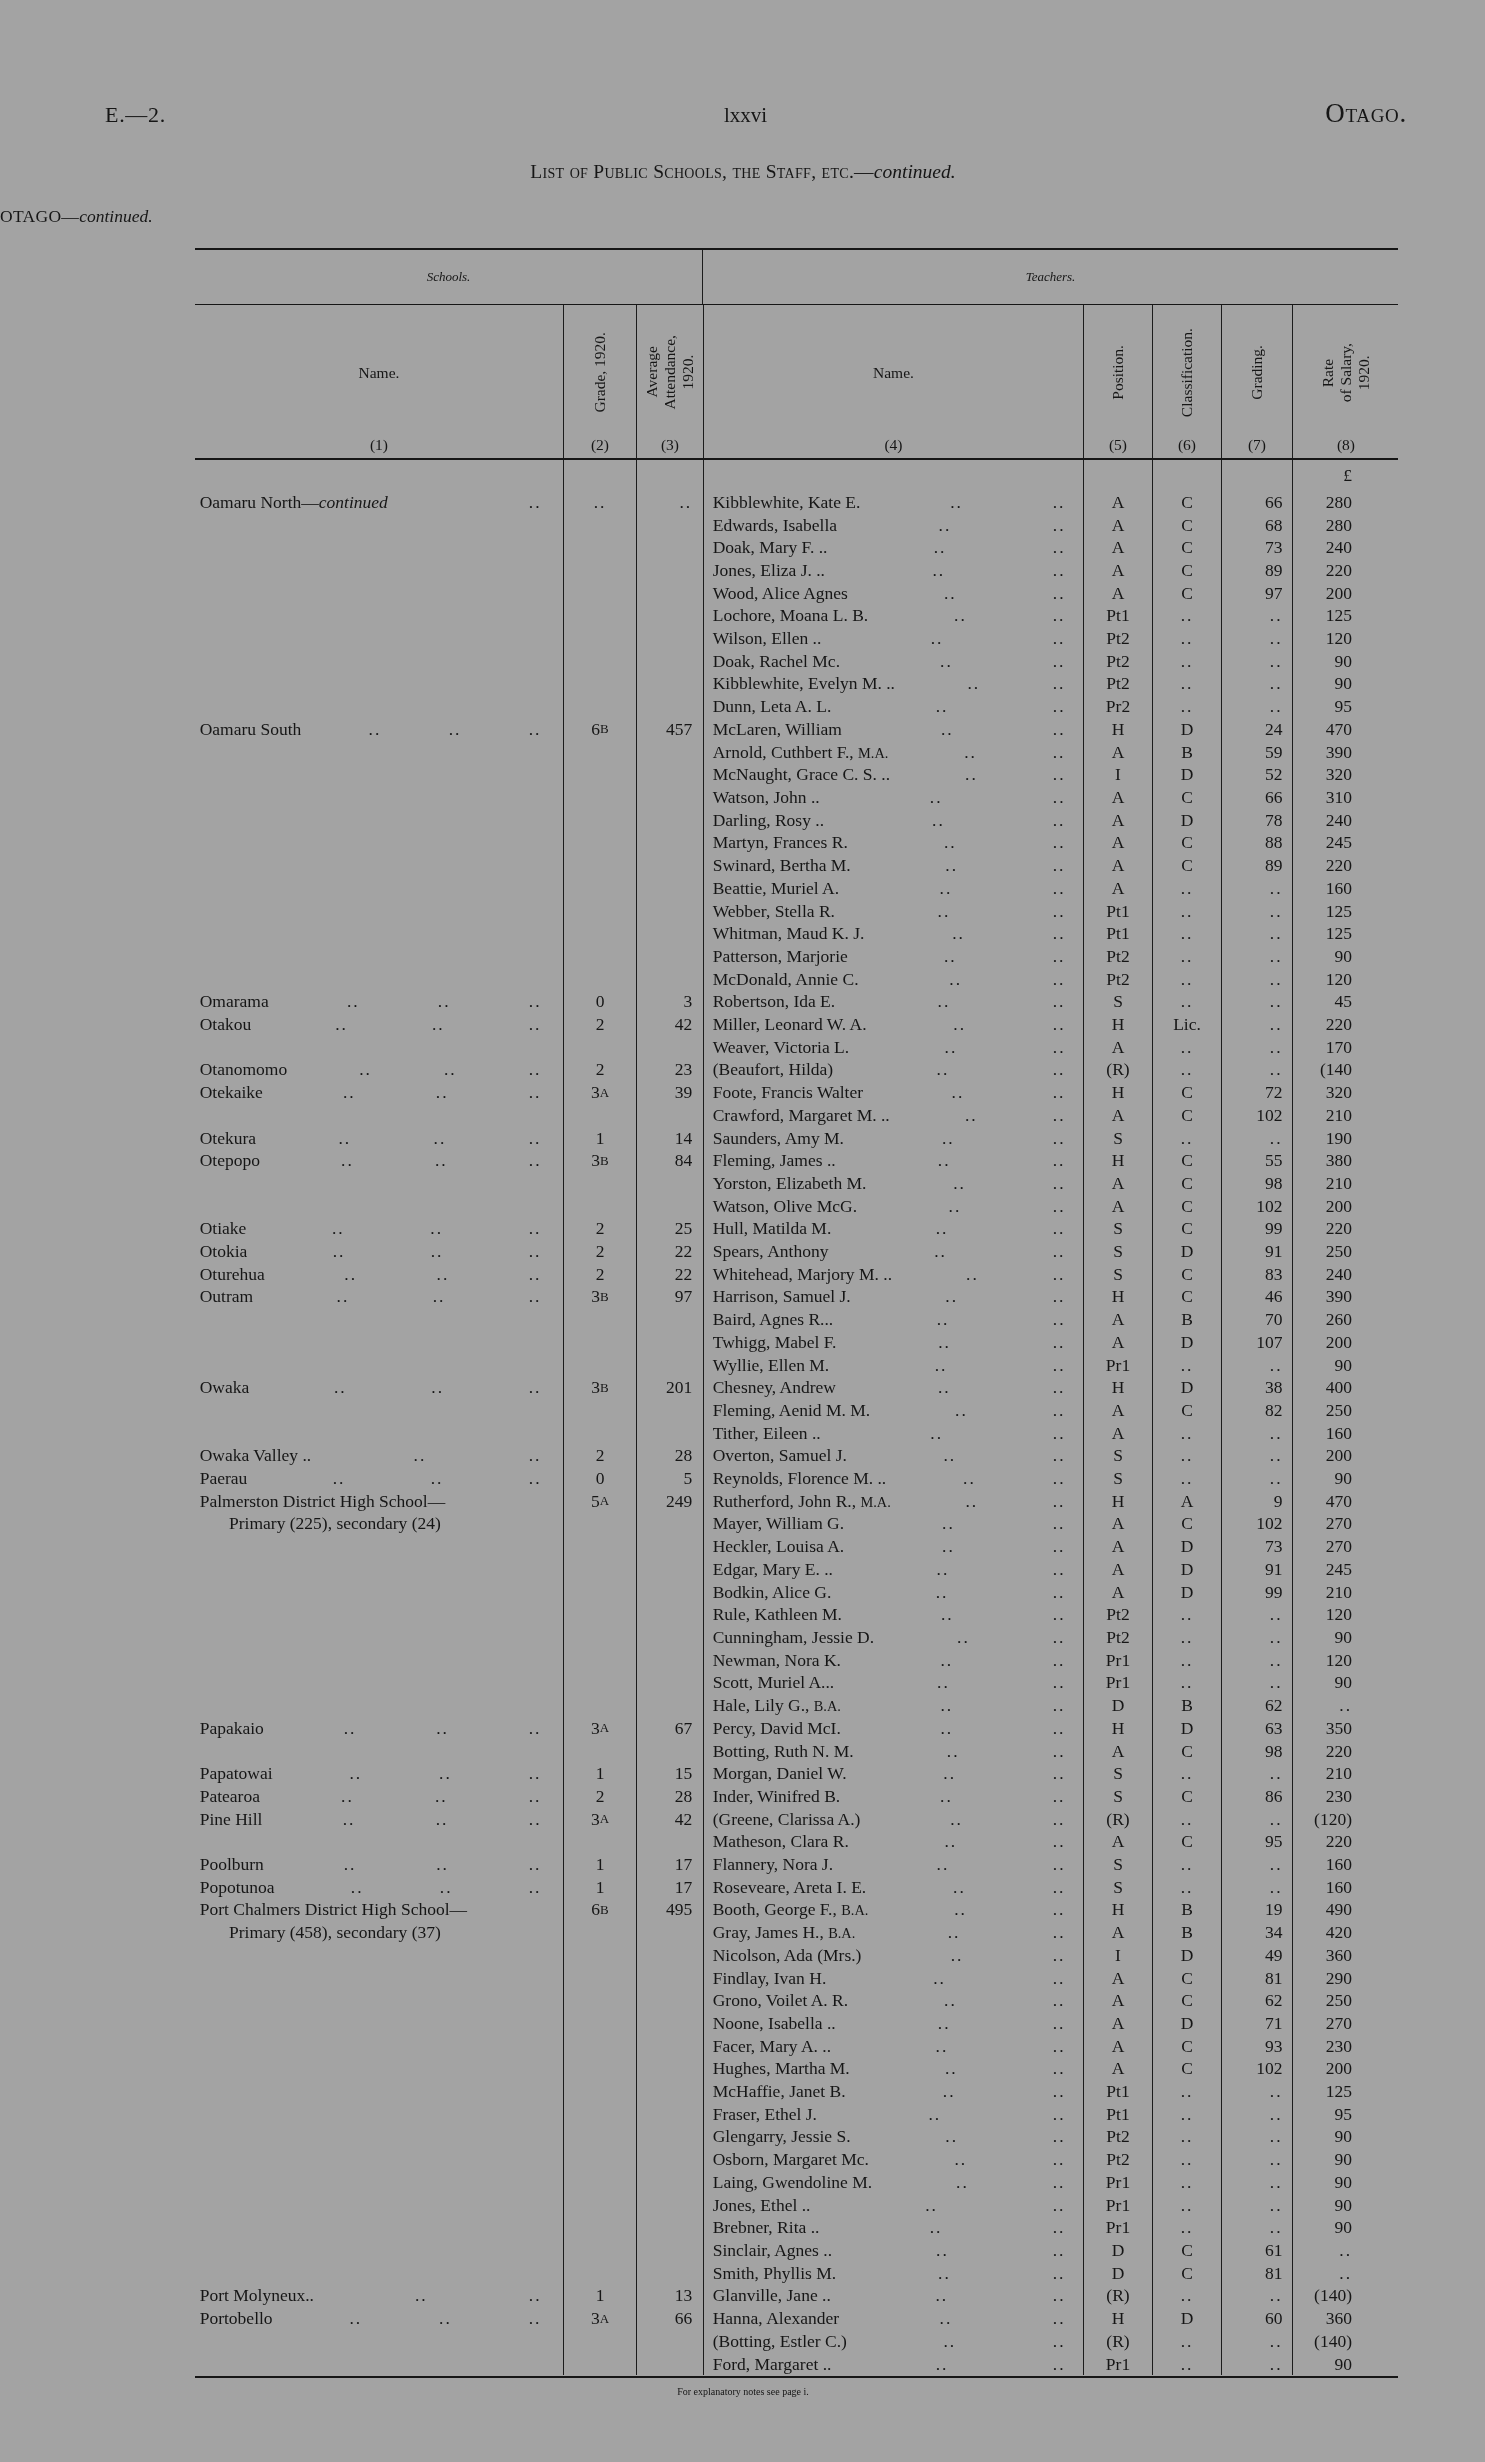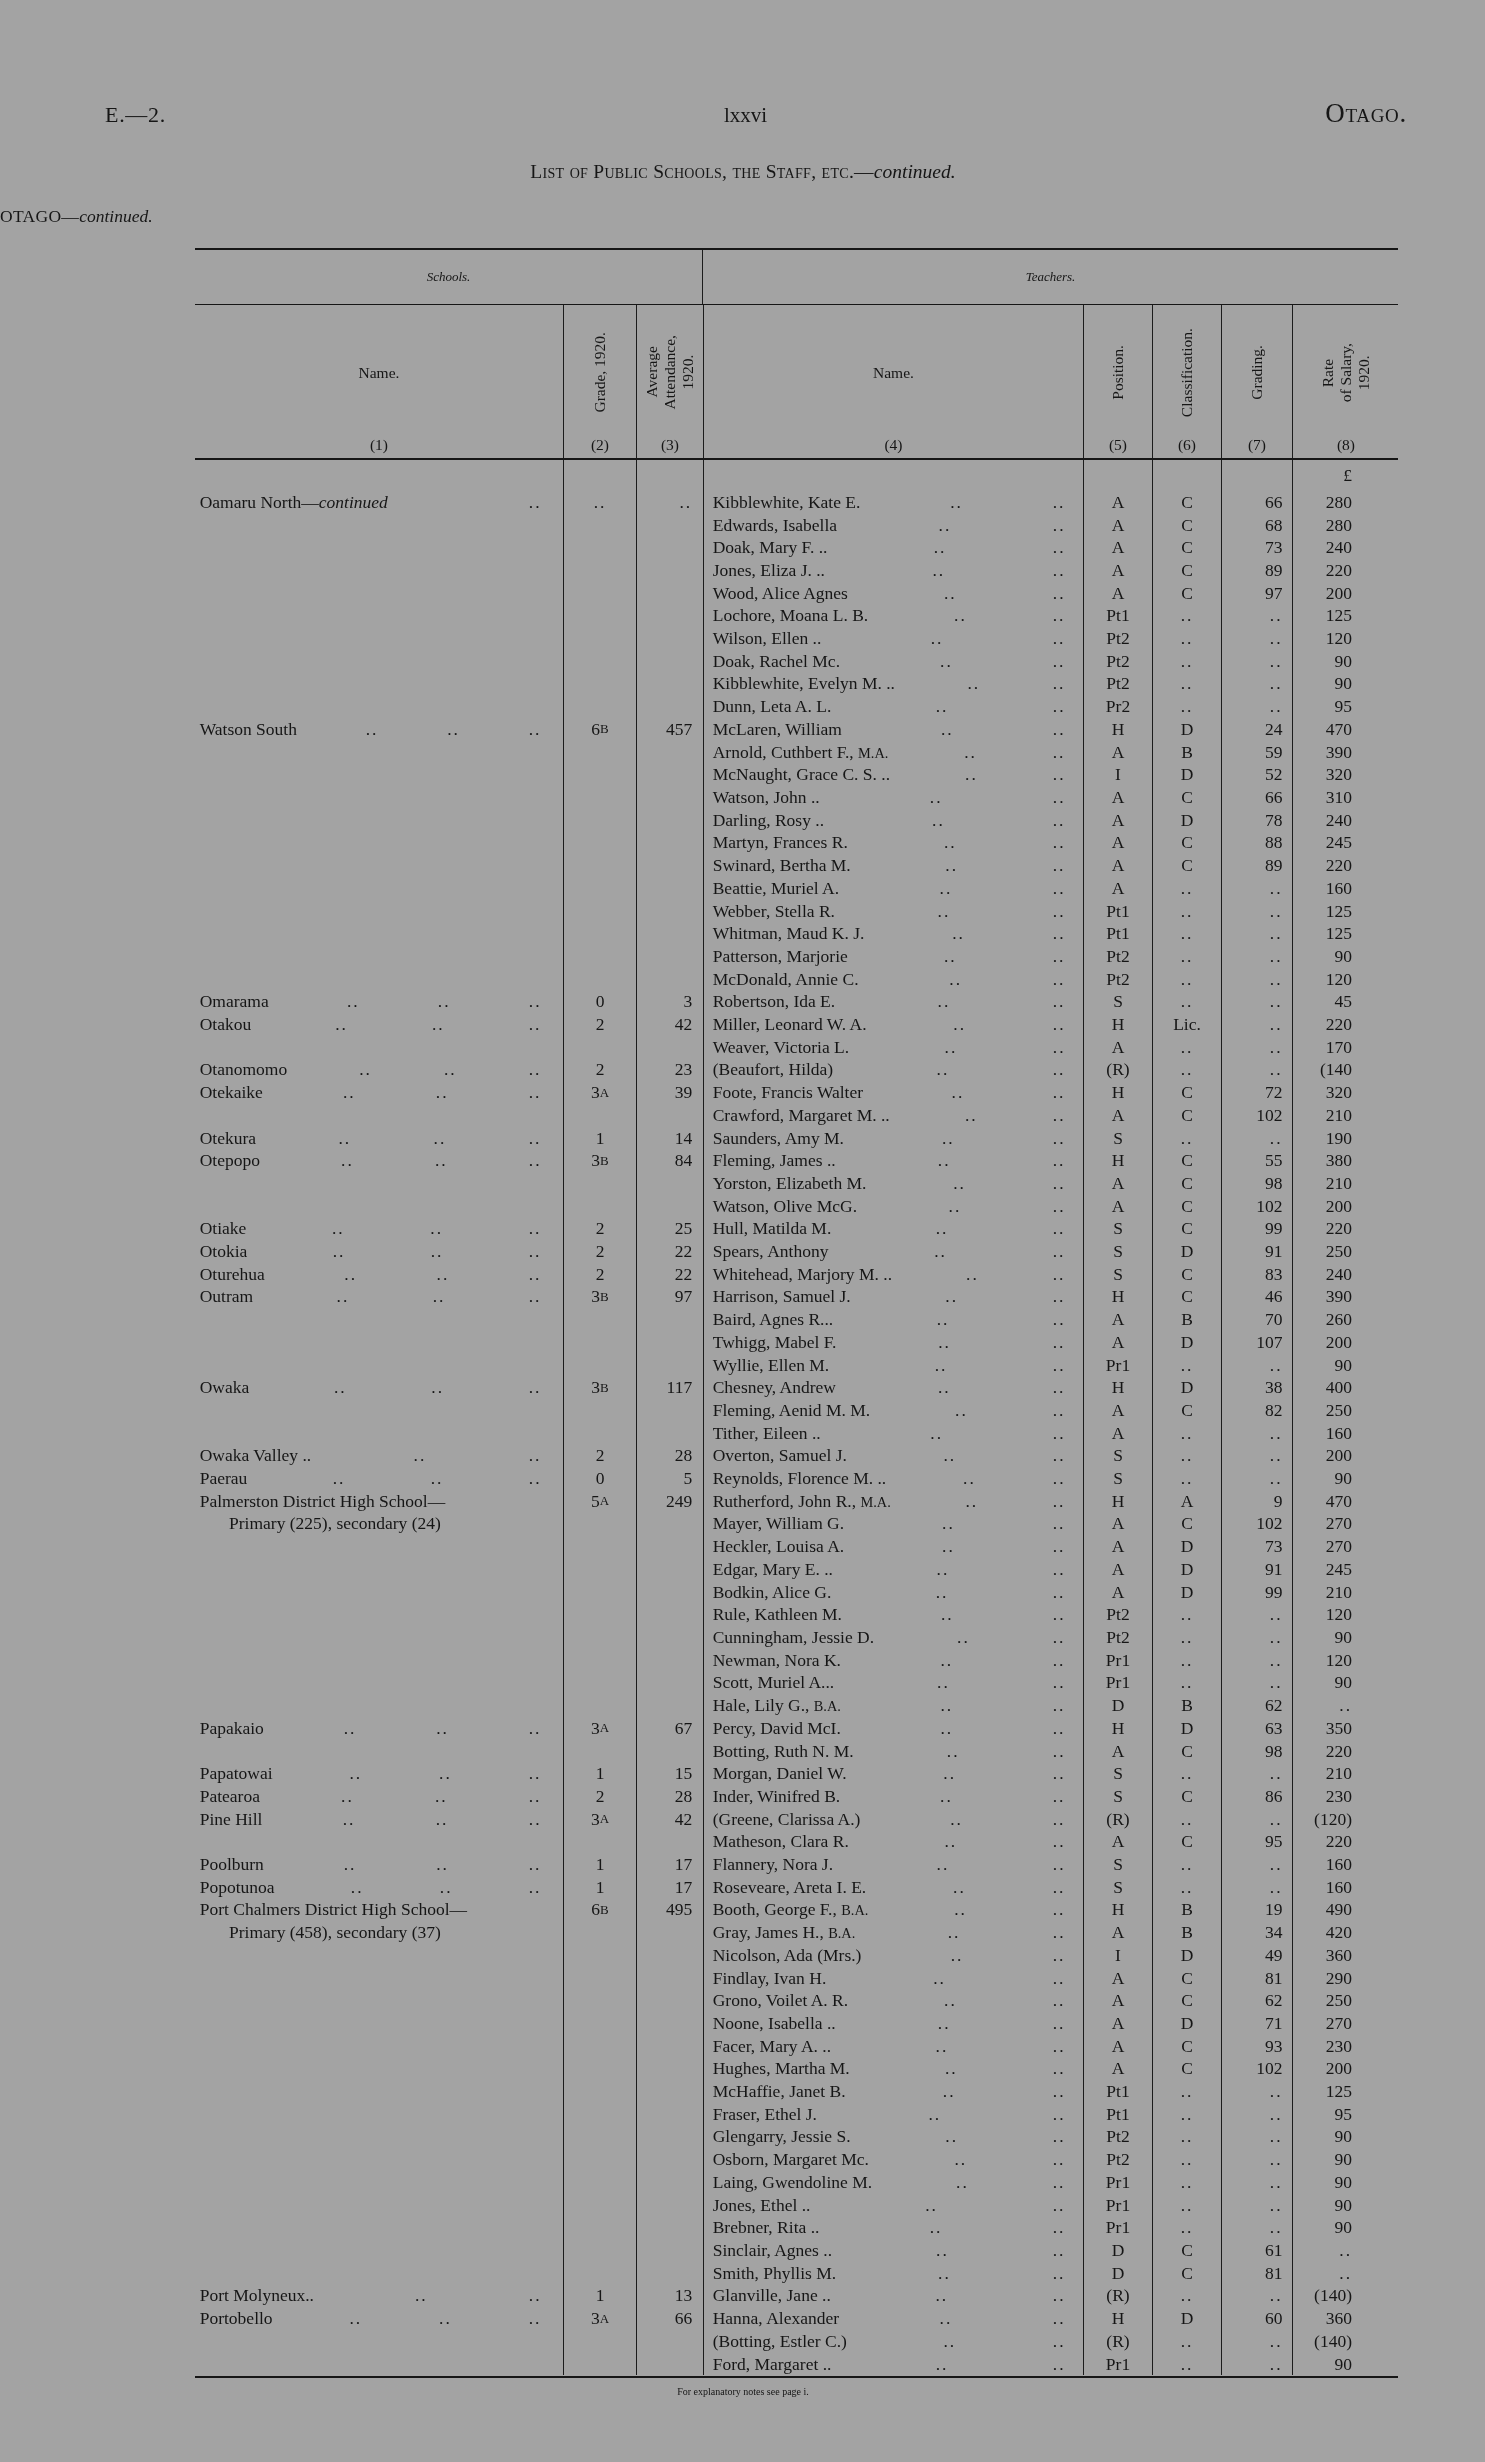--- a/index.html
+++ b/index.html
@@ -337,21 +337,21 @@
           <div class="td c6">
             <span class="dd">..</span>
           </div>
           <div class="td c7">
             <span class="dd">..</span>
           </div>
           <div class="td c8">95</div>
         </div>
         <div class="tr">
           <div class="td c1">
-            <span>Watson South</span>
+            <span>Oamaru South</span>
             <span class="ld">..</span>
             <span class="ld">..</span>
             <span class="ld">..</span>
           </div>
           <div class="td c2">
             <span>6</span>
             <span class="gsm">b</span>
           </div>
           <div class="td c3">457</div>
           <div class="td c4">
@@ -861,21 +861,21 @@
           <div class="td c1">
             <span>Owaka</span>
             <span class="ld">..</span>
             <span class="ld">..</span>
             <span class="ld">..</span>
           </div>
           <div class="td c2">
             <span>3</span>
             <span class="gsm">b</span>
           </div>
-          <div class="td c3">117</div>
+          <div class="td c3">201</div>
           <div class="td c4">
             <span>Chesney, Andrew</span>
             <span class="ld">..</span>
             <span class="ld">..</span>
           </div>
           <div class="td c5">H</div>
           <div class="td c6">D</div>
           <div class="td c7">38</div>
           <div class="td c8">400</div>
         </div>

